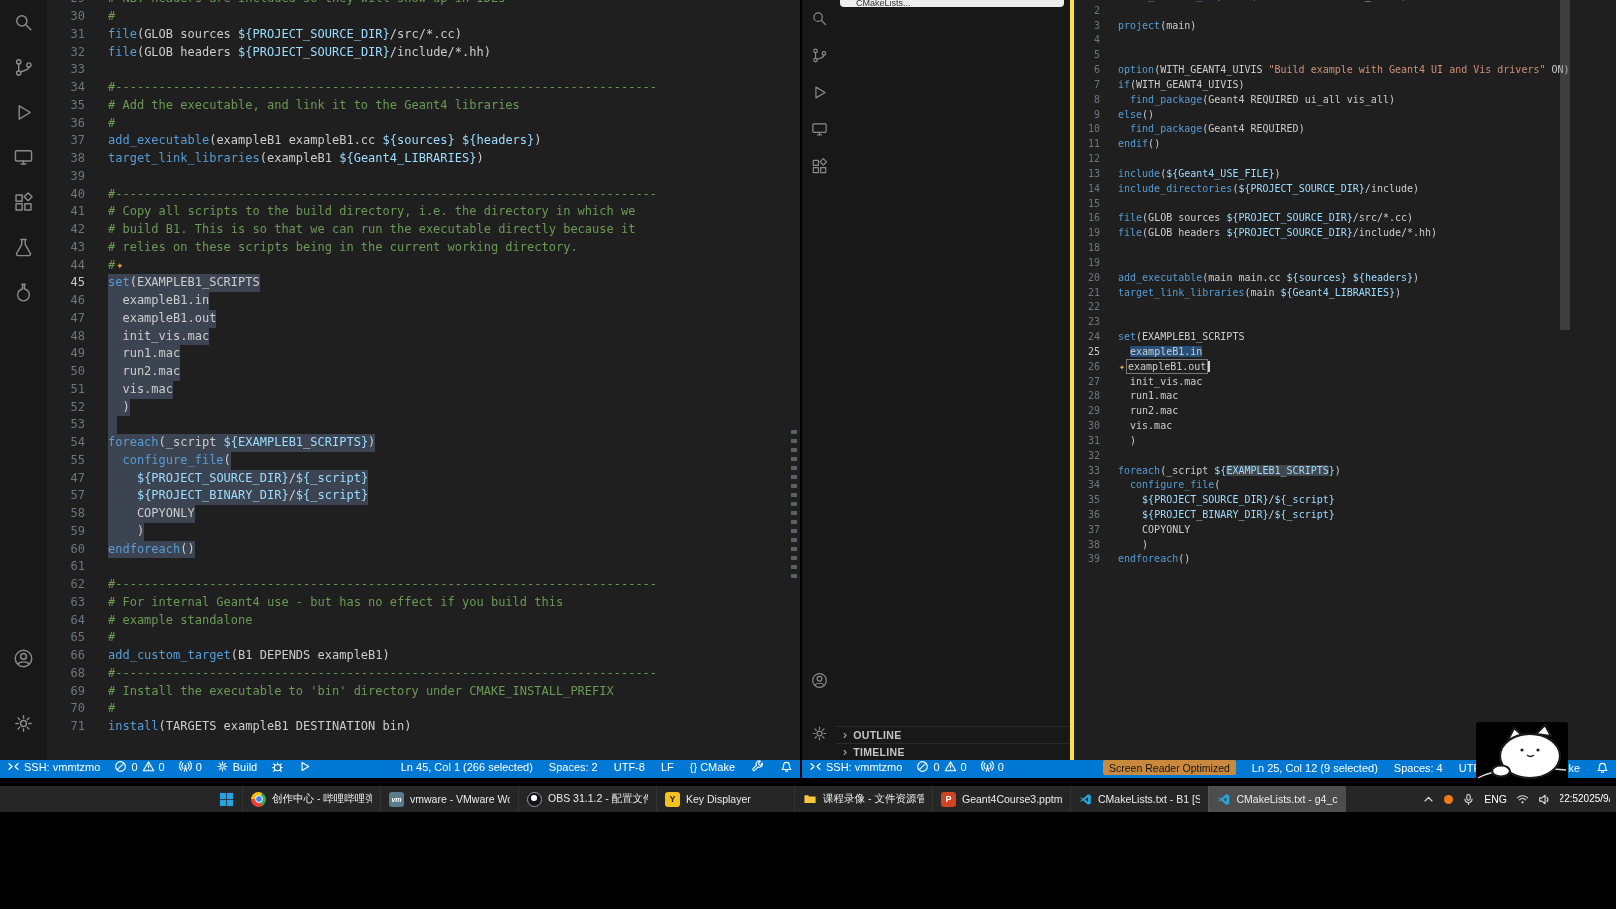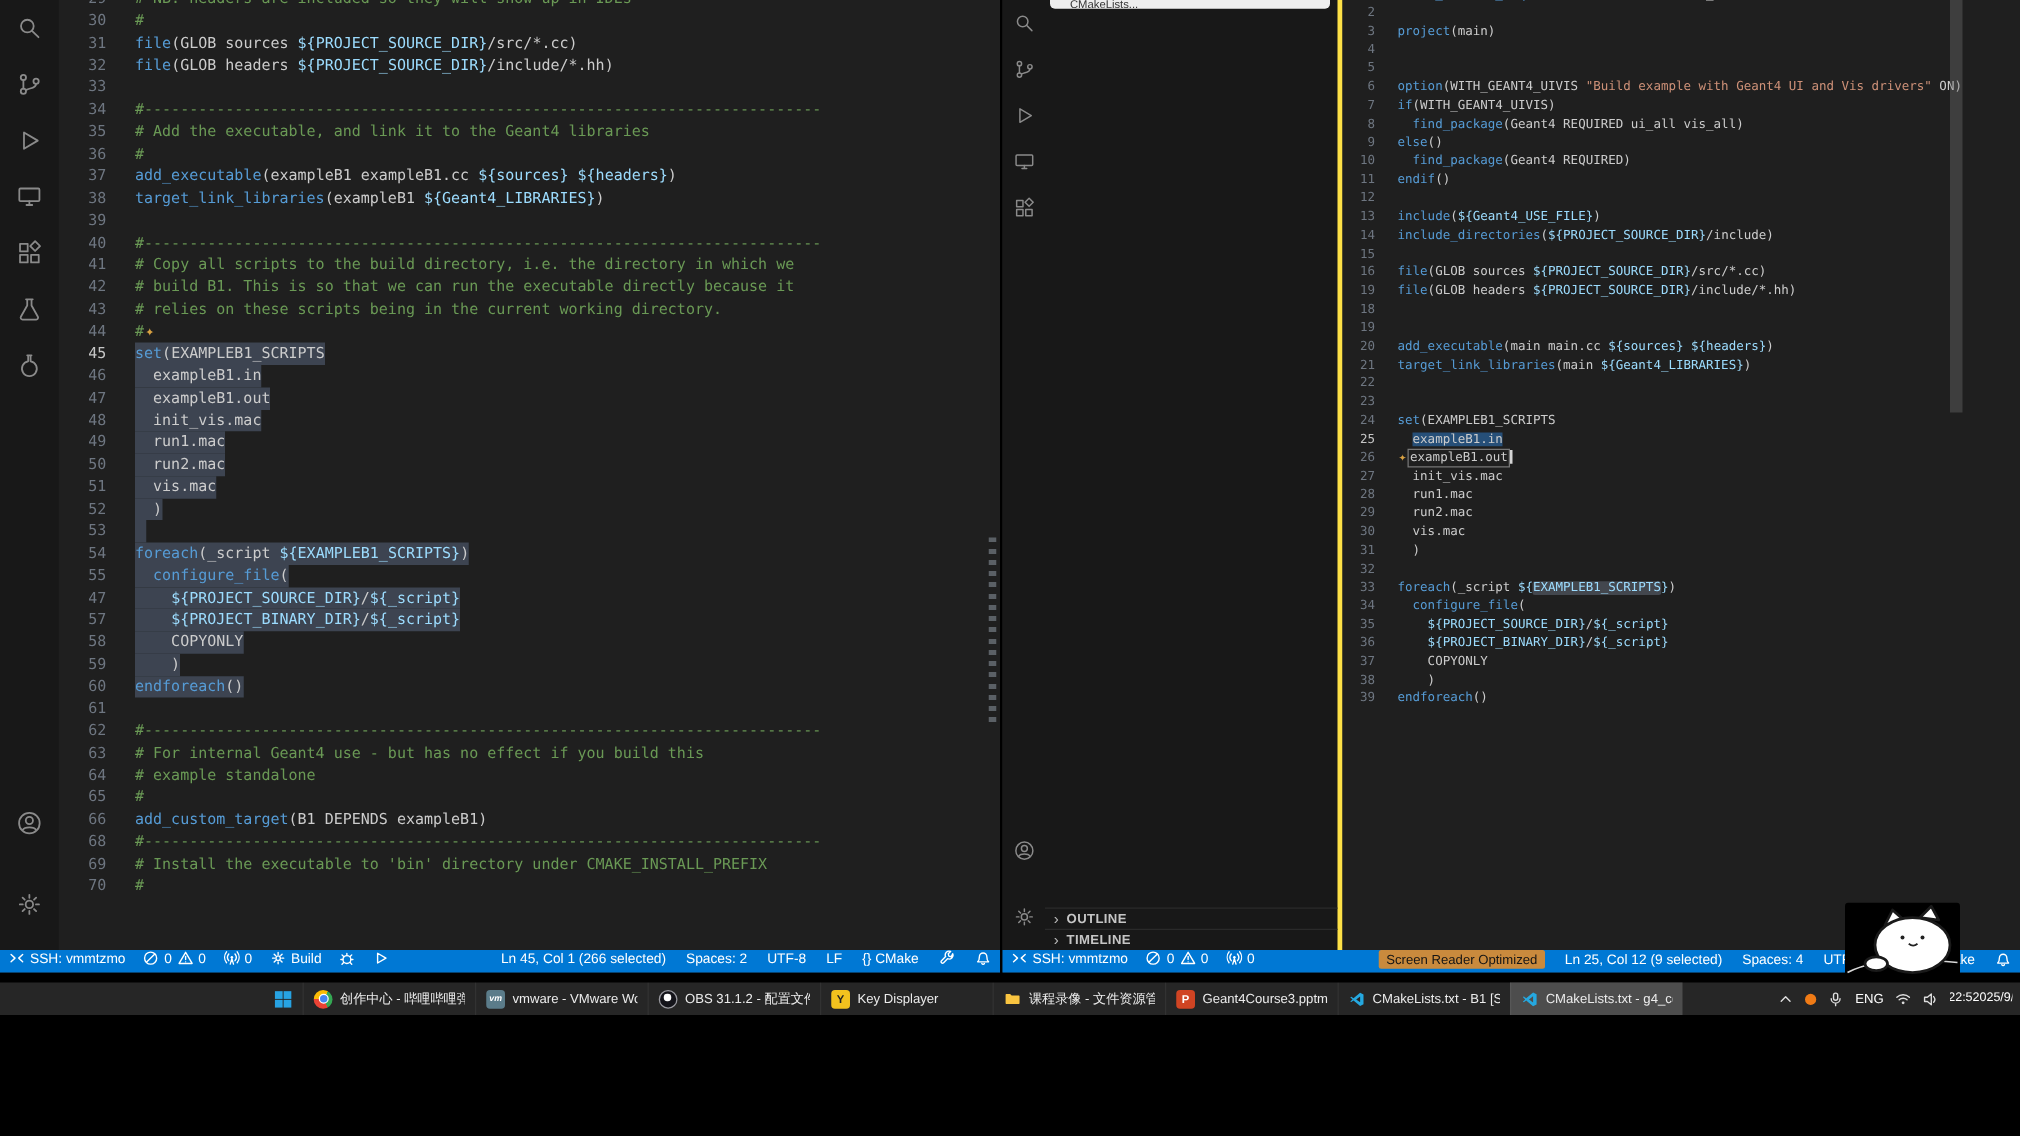--- a/index.html
+++ b/index.html
@@ -196,20 +196,21 @@
           <div class="crow lsty rowsel"><span class="lnum">60</span><span class="ltext"><span class="tok-cmd">endforeach</span><span class="tok-pln">()</span></span></div>
           <div class="crow lsty"><span class="lnum">61</span><span class="ltext"></span></div>
           <div class="crow lsty"><span class="lnum">62</span><span class="ltext"><span class="tok-cmt">#---------------------------------------------------------------------------</span></span></div>
           <div class="crow lsty"><span class="lnum">63</span><span class="ltext"><span class="tok-cmt"># For internal Geant4 use - but has no effect if you build this</span></span></div>
           <div class="crow lsty"><span class="lnum">64</span><span class="ltext"><span class="tok-cmt"># example standalone</span></span></div>
           <div class="crow lsty"><span class="lnum">65</span><span class="ltext"><span class="tok-cmt">#</span></span></div>
           <div class="crow lsty"><span class="lnum">66</span><span class="ltext"><span class="tok-cmd">add_custom_target</span><span class="tok-pln">(B1 DEPENDS exampleB1)</span></span></div>
           <div class="crow lsty"><span class="lnum">68</span><span class="ltext"><span class="tok-cmt">#---------------------------------------------------------------------------</span></span></div>
           <div class="crow lsty"><span class="lnum">69</span><span class="ltext"><span class="tok-cmt"># Install the executable to 'bin' directory under CMAKE_INSTALL_PREFIX</span></span></div>
           <div class="crow lsty"><span class="lnum">70</span><span class="ltext"><span class="tok-cmt">#</span></span></div>
+          <div class="crow lsty"><span class="lnum">71</span><span class="ltext"><span class="tok-cmd">install</span><span class="tok-pln">(TARGETS exampleB1 DESTINATION bin)</span></span></div>
         </div>
       <div id="left-ruler"></div>
     </div>
     <footer class="statusbar">
       <div class="sb-group">
         <span class="sb-item">
           <span class="sico">
               <svg width="13" height="13" viewBox="0 0 14 14" fill="none" stroke="currentColor" stroke-width="1.2" stroke-linecap="round" stroke-linejoin="round">
                 <path d="M2 3.8L5.4 7 2 10.2M12 3.8L8.6 7 12 10.2"></path>
               </svg>

